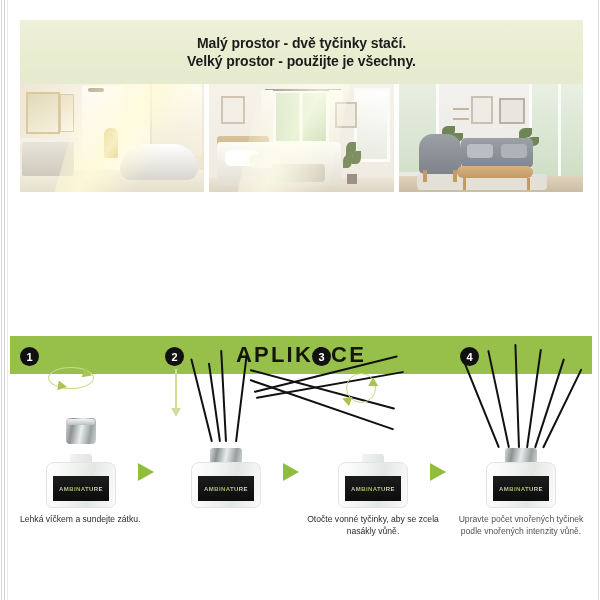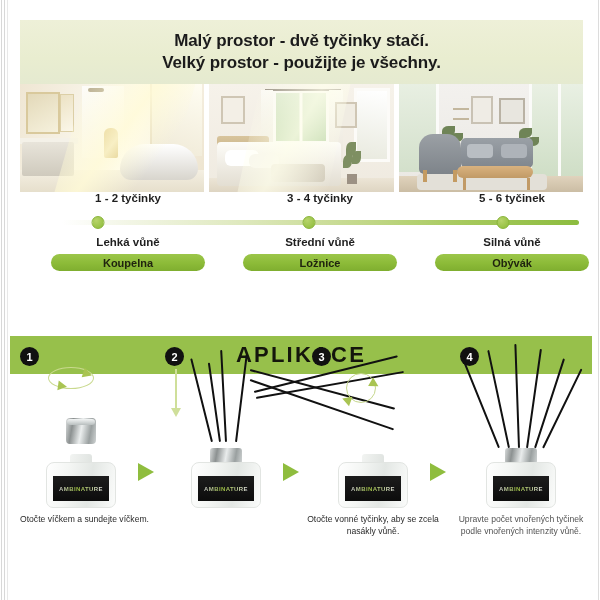--- a/index.html
+++ b/index.html
@@ -23,21 +23,21 @@
   #top-panel {
     position: absolute; left: 10px; top: 0; width: 582px; height: 288px;
     background: #ffffff;
   }
   #headline-band {
     position: absolute; left: 10px; top: 20px; width: 563px; height: 64px;
     background: linear-gradient(180deg,#eef0d8 0%, #e9edd0 60%, #e5ead0 100%);
     display: flex; flex-direction: column; align-items: center; justify-content: center;
   }
   #headline-band .hl {
-    font-size: 17px; font-weight: 700; color: #1b1b1b; line-height: 1.32;
+    font-size: 14px; font-weight: 700; color: #1b1b1b; line-height: 1.32;
     letter-spacing: -0.1px; white-space: nowrap;
   }
 
   
   #photo-strip {
     position: absolute; left: 10px; top: 84px; width: 563px; height: 108px;
     display: flex; gap: 5px;
   }
   .photo { position: relative; width: 184.3px; height: 108px; overflow: hidden; }
 
@@ -335,38 +335,20 @@
         <div class="chair"></div>
         <div class="chairleg" style="left:24px;"></div>
         <div class="chairleg" style="left:54px;"></div>
         <div class="table"></div>
         <div class="tleg" style="left:64px;"></div>
         <div class="tleg" style="left:128px;"></div>
       </div>
 
     </div>
 
-    <div id="scale-block">
-      <div class="tick-top-label" style="left:108px;">1 - 2 tyčinky</div>
-      <div class="tick-top-label" style="left:300px;">3 - 4 tyčinky</div>
-      <div class="tick-top-label" style="left:492px;">5 - 6  tyčinek</div>
-
-      <div id="scale-bar"></div>
-      <div class="dot" style="left:78px;"></div>
-      <div class="dot" style="left:289px;"></div>
-      <div class="dot" style="left:483px;"></div>
-
-      <div class="tick-sub-label" style="left:108px;">Lehká vůně</div>
-      <div class="tick-sub-label" style="left:300px;">Střední vůně</div>
-      <div class="tick-sub-label" style="left:492px;">Silná vůně</div>
-
-      <div class="room-pill" style="left:108px;width:154px;">Koupelna</div>
-      <div class="room-pill" style="left:300px;width:154px;">Ložnice</div>
-      <div class="room-pill" style="left:492px;width:154px;">Obývák</div>
-    </div>
 
   </div>
 
   <div id="aplikace-band">
     <div class="t">APLIKACE</div>
   </div>
 
   <div id="steps">
 
     <div class="step" style="left:0;">
@@ -375,21 +357,21 @@
       <div class="small-tri" style="left:73px;top:24px;transform:rotate(18deg);"></div>
       <div class="small-tri" style="left:48px;top:36px;transform:rotate(8deg);"></div>
       <div class="cap-piece"></div>
       <div class="bottle">
         <div class="neck"></div>
         <div class="body"></div>
         <div class="label">
             <span>AMBINATURE</span>
           </div>
       </div>
-      <div class="caption cap-left">Otočte víčkem a sundejte víčkem.</div>
+      <div class="caption cap-left">Lehká víčkem a sundejte zátku.</div>
       <div class="arrow" style="left:128px;"></div>
     </div>
 
     <div class="step" style="left:145px;">
       <div class="step-num">2</div>
       <div class="dn-arrow" style="left:20px; top:24px; height:40px;"></div>
       <div class="stick" style="left:56px; bottom:118px; height:86px; transform:rotate(-14deg);"></div>
       <div class="stick" style="left:70px; bottom:118px; height:92px; transform:rotate(-3deg);"></div>
       <div class="stick" style="left:80px; bottom:118px; height:88px; transform:rotate(7deg);"></div>
       <div class="stick" style="left:64px; bottom:118px; height:80px; transform:rotate(-8deg);"></div>

